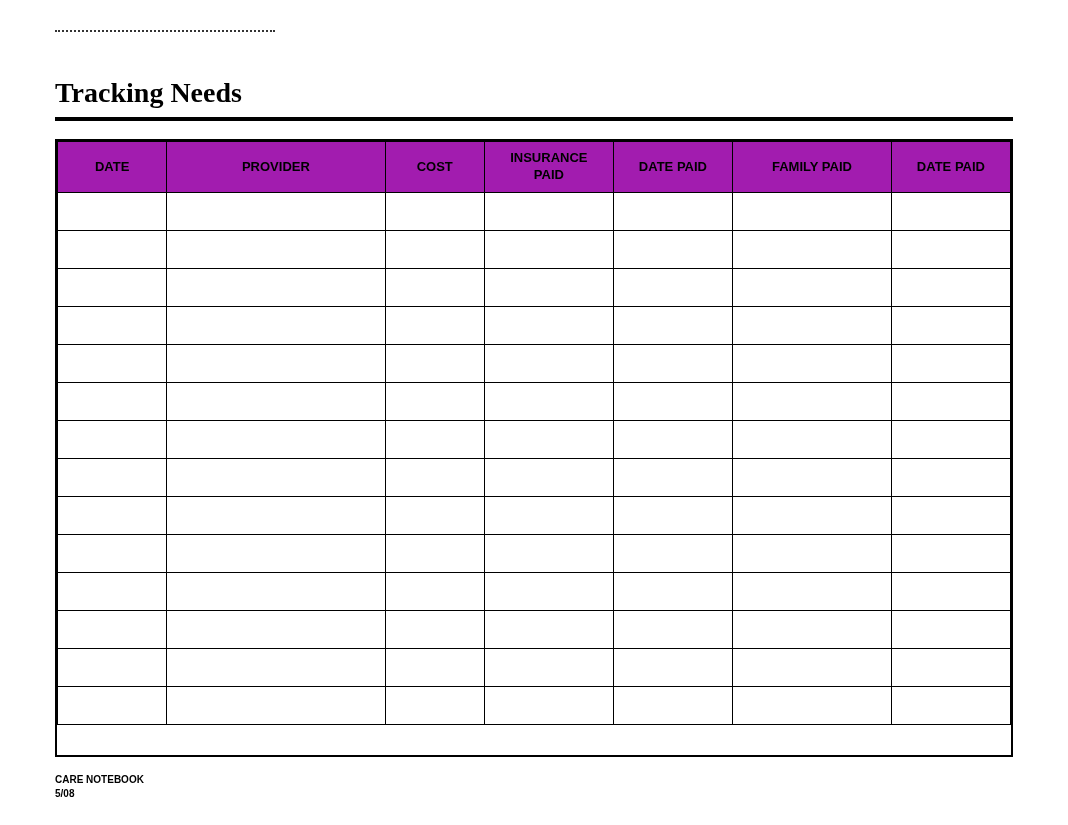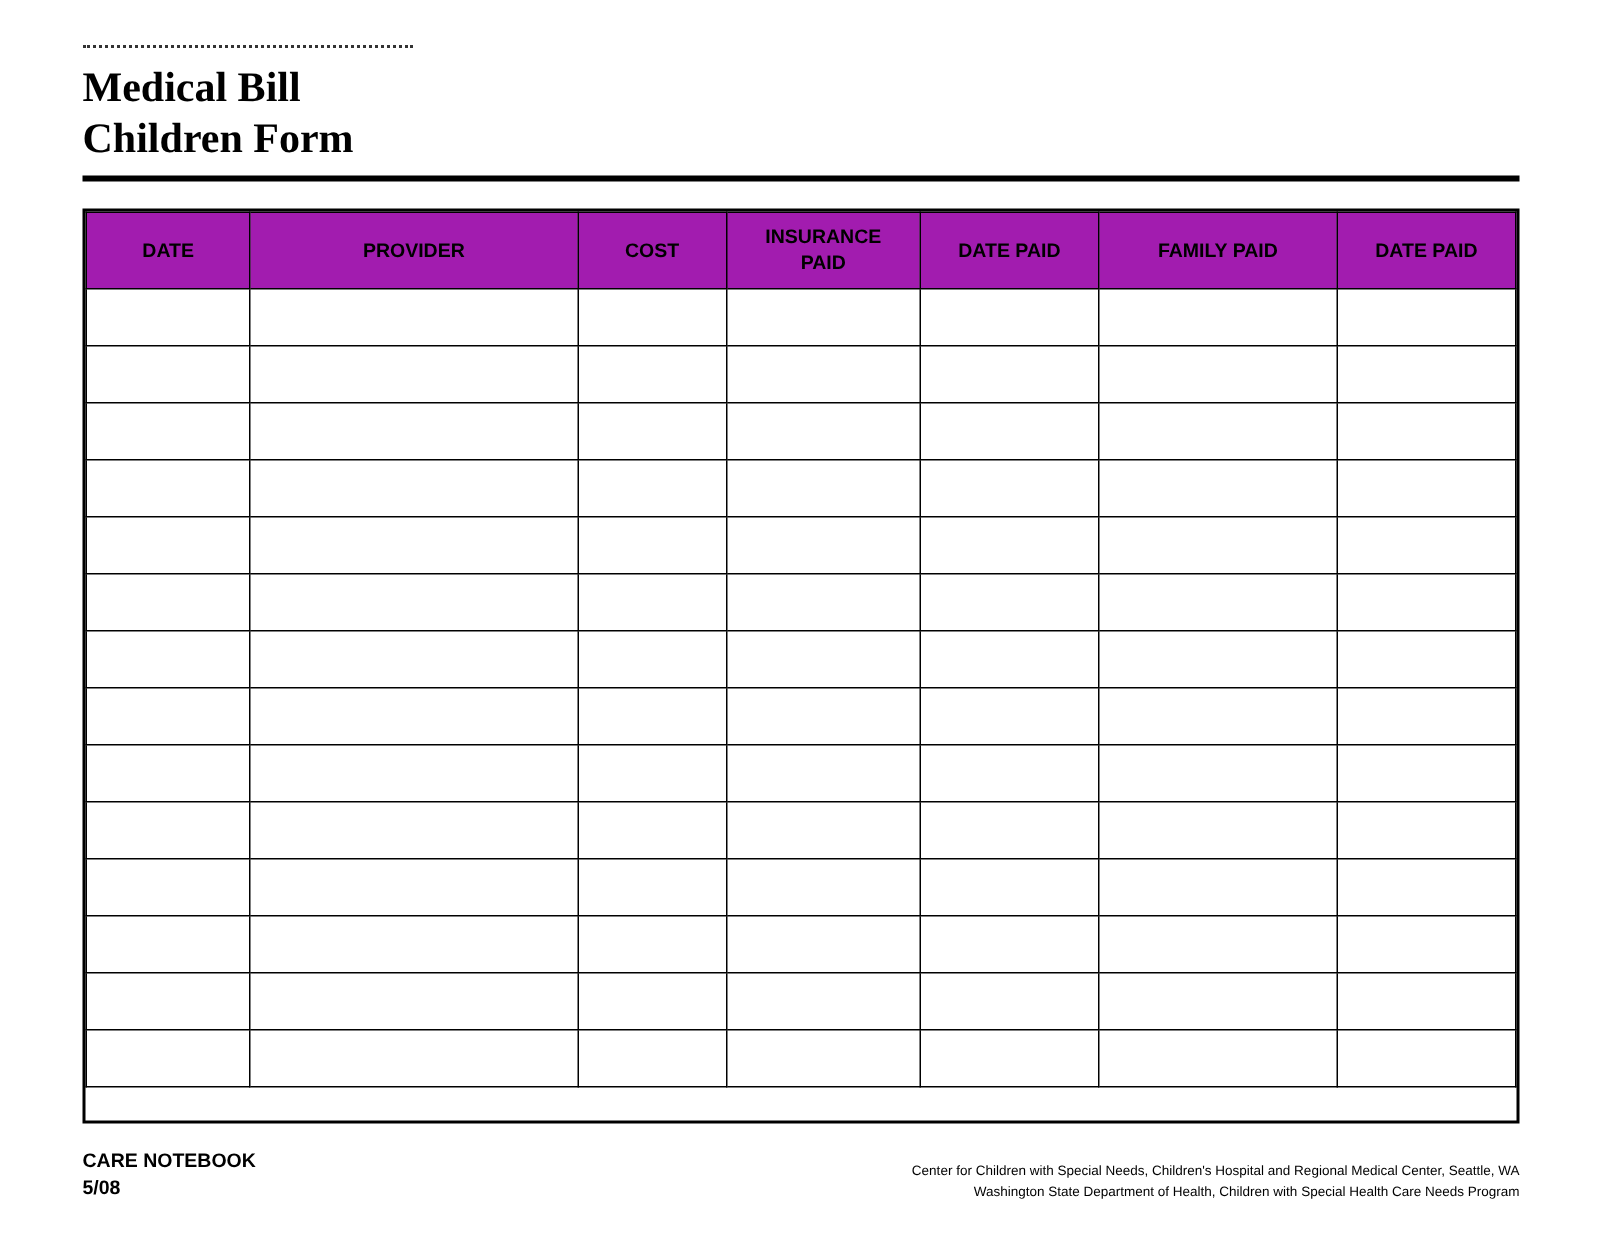--- a/index.html
+++ b/index.html
@@ -79,21 +79,21 @@
 
     .footer {
       display: flex;
       justify-content: space-between;
       align-items: flex-end;
       margin-top: 16px;
       padding-bottom: 4px;
     }
 
     .footer-left {
-      font-size: 13px;
+      font-size: 10px;
       font-weight: 700;
       color: #000;
       line-height: 1.4;
       font-family: Arial, Helvetica, sans-serif;
     }
 
     .footer-right {
       font-size: 9px;
       color: #000;
       text-align: right;
@@ -110,22 +110,22 @@
     .col-date-paid-2 { width: 12%; }
   </style>
 </head>
 <body>
 
 <div class="page">
 
   <div class="dotted-line"></div>
 
   <div class="title">
-    <span>Medical Bill</span><br>
-    <span>Children Form</span>
+    <br>
+    <span>Tracking Needs</span>
   </div>
 
   <hr class="divider">
 
   <div class="table-container">
     <table>
       <thead>
         <tr>
           <th class="col-date">DATE</th>
           <th class="col-provider">PROVIDER</th>
@@ -265,19 +265,15 @@
           </tr>
         </tbody>
     </table>
   </div>
 
   <div class="footer">
     <div class="footer-left">
       <div>CARE NOTEBOOK</div>
       <div>5/08</div>
     </div>
-    <div class="footer-right">
-      <div>Center for Children with Special Needs, Children's Hospital and Regional Medical Center, Seattle, WA</div>
-      <div>Washington State Department of Health, Children with Special Health Care Needs Program</div>
-    </div>
   </div>
 
 </div>
 
 </body></html>

